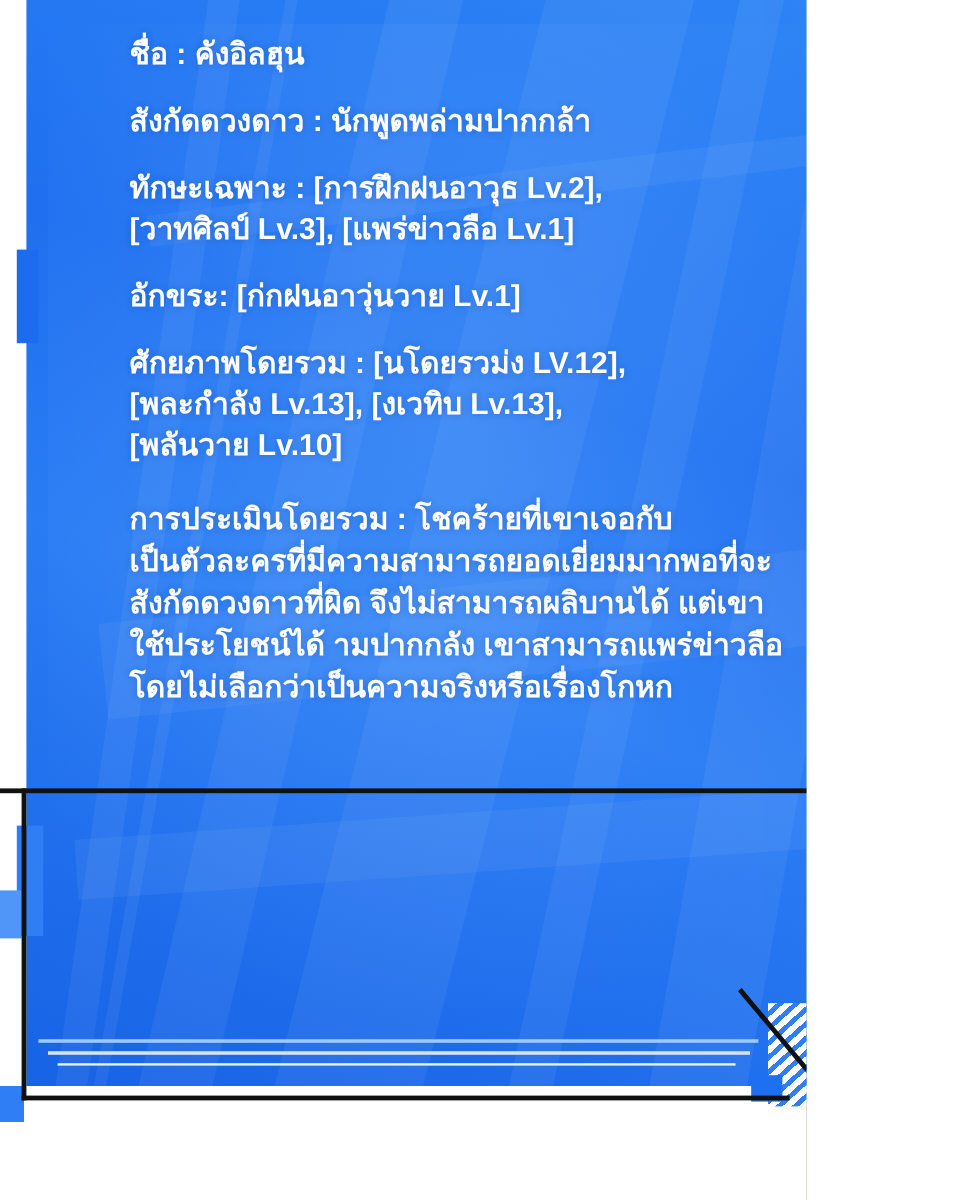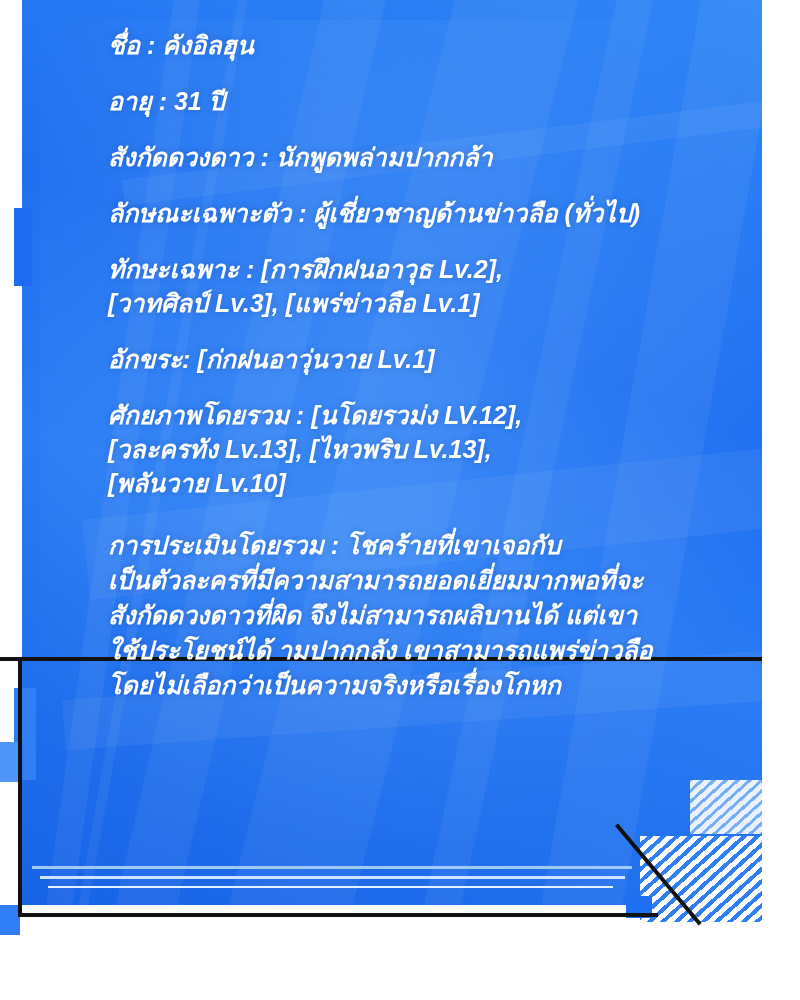--- a/index.html
+++ b/index.html
@@ -5,25 +5,24 @@
   html, body {
     margin: 0;
     padding: 0;
     background: #ffffff;
   }
   body {
     font-family: "Liberation Sans", sans-serif;
   }
   .page {
     position: relative;
-    width: 762px;
+    width: 672px;
     height: 1000px;
     overflow: hidden;
     background: #4d7c0f;
-    font-style: italic;
   }
 
   
   .art-bg {
     position: absolute;
     left: 0; top: 0;
     width: 800px;
     height: 1000px;
     background: #ffffff;
   }
@@ -180,44 +179,38 @@
   <div class="black-line-left"></div>
   <div class="black-line-bot"></div>
   <div class="black-diag"></div>
 
   <div class="text-wrap">
 
     <div class="blk">
       <p class="line">ชื่อ : คังอิลฮุน</p>
     </div>
 
-    <div class="blk">
-      <p class="line">อายุ : 31 ปี</p>
-    </div>
 
     <div class="blk">
       <p class="line">สังกัดดวงดาว : นักพูดพล่ามปากกล้า</p>
     </div>
 
-    <div class="blk">
-      <p class="line">ลักษณะเฉพาะตัว : ผู้เชี่ยวชาญด้านข่าวลือ (ทั่วไป)</p>
-    </div>
 
     <div class="blk">
       <p class="line">ทักษะเฉพาะ : [การฝึกฝนอาวุธ Lv.2],</p>
       <p class="line">[วาทศิลป์ Lv.3], [แพร่ข่าวลือ Lv.1]</p>
     </div>
 
     <div class="blk">
       <p class="line">อักขระ: [ก่กฝนอาวุ่นวาย Lv.1]</p>
     </div>
 
     <div class="blk">
       <p class="line">ศักยภาพโดยรวม : [นโดยรวม่ง LV.12],</p>
-      <p class="line">[วละครทัง Lv.13], [ไหวพริบ Lv.13],</p>
+      <p class="line">[พละกำลัง Lv.13], [งเวทิบ Lv.13],</p>
       <p class="line">[พลันวาย Lv.10]</p>
     </div>
 
     <div class="blk blk-summary">
       <p class="line">การประเมินโดยรวม : โชคร้ายที่เขาเจอกับ</p>
       <p class="line">เป็นตัวละครที่มีความสามารถยอดเยี่ยมมากพอที่จะ</p>
       <p class="line">สังกัดดวงดาวที่ผิด จึงไม่สามารถผลิบานได้ แต่เขา</p>
       <p class="line">ใช้ประโยชน์ได้ ามปากกลัง เขาสามารถแพร่ข่าวลือ</p>
       <p class="line">โดยไม่เลือกว่าเป็นความจริงหรือเรื่องโกหก</p>
     </div>

